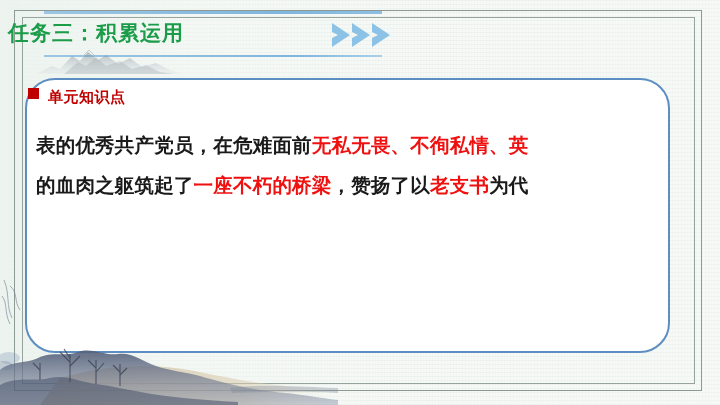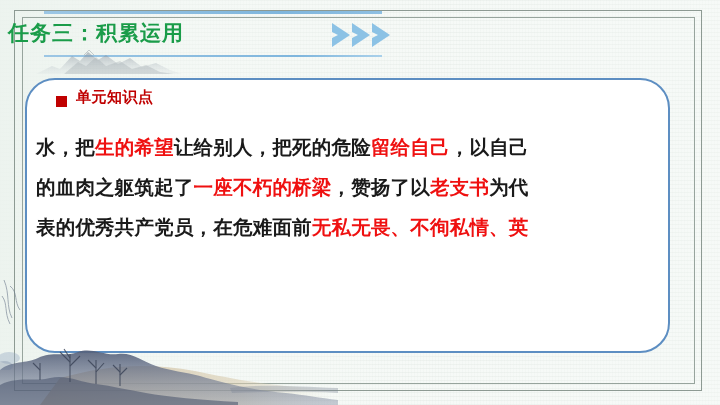--- a/index.html
+++ b/index.html
@@ -5,21 +5,21 @@
   html, body {
     margin: 0;
     padding: 0;
     background: #ffffff;
   }
   #slide {
     position: relative;
     width: 720px;
     height: 405px;
     overflow: hidden;
-    font-family: Liberation Sans, sans-serif;
+    font-family: Liberation Mono, monospace;
     background:
       linear-gradient(90deg, rgba(236,243,238,0.9) 0%, rgba(245,249,246,0.55) 28%, rgba(252,253,252,0.25) 60%, rgba(248,251,249,0.5) 100%),
       repeating-linear-gradient(0deg, rgba(205,215,208,0.30) 0px, rgba(205,215,208,0.30) 1px, rgba(255,255,255,0) 1px, rgba(255,255,255,0) 4px),
       repeating-linear-gradient(90deg, rgba(210,220,214,0.16) 0px, rgba(210,220,214,0.16) 1px, rgba(255,255,255,0) 1px, rgba(255,255,255,0) 3px),
       #f4f8f5;
   }
 
   
   .frame-outer {
     position: absolute;
@@ -84,23 +84,23 @@
     left: 25px; top: 78px;
     width: 645px; height: 275px;
     background: #ffffff;
     border: 2px solid #5d8ec2;
     border-radius: 30px;
     box-sizing: border-box;
   }
 
   .kp-head {
     position: absolute;
-    left: 56px; top: 88px;
+    left: 28px; top: 88px;
     display: flex;
-    align-items: flex-end;
+    align-items: flex-start;
     gap: 9px;
   }
   .kp-bullet {
     width: 11px; height: 11px;
     background: #c00000;
     display: block;
   }
   .kp-text {
     font-size: 15px;
     font-weight: bold;
@@ -172,23 +172,22 @@
   </div>
 
   <div class="card"></div>
 
   <div class="kp-head">
     <span class="kp-bullet"></span>
     <span class="kp-text">单元知识点</span>
   </div>
 
   <div class="body-text" id="bodyText">
-      <div class="body-line"><span>水，把</span><span class="hl">生的希望</span><span>让给别人，把死的危险</span><span class="hl">留给自己</span><span>，以自己</span></div>
+      <div class="body-line"><span>表的优秀共产党员，在危难面前</span><span class="hl">无私无畏、不徇私情、英</span></div>
       <div class="body-line"><span>的血肉之躯筑起了</span><span class="hl">一座不朽的桥梁</span><span>，赞扬了以</span><span class="hl">老支书</span><span>为代</span></div>
-      <div class="body-line"><span>表的优秀共产党员，在危难面前</span><span class="hl">无私无畏、不徇私情、英</span></div>
     </div>
 
   <div class="ink-bottom">
     <svg viewBox="0 0 340 75" width="340" height="75">
       <defs>
         <linearGradient id="sand" x1="0" y1="0" x2="1" y2="0">
           <stop offset="0%" stop-color="#cdbb9a" stop-opacity=".9"></stop>
           <stop offset="70%" stop-color="#d8cbae" stop-opacity=".55"></stop>
           <stop offset="100%" stop-color="#e4dcc8" stop-opacity="0"></stop>
         </linearGradient>

